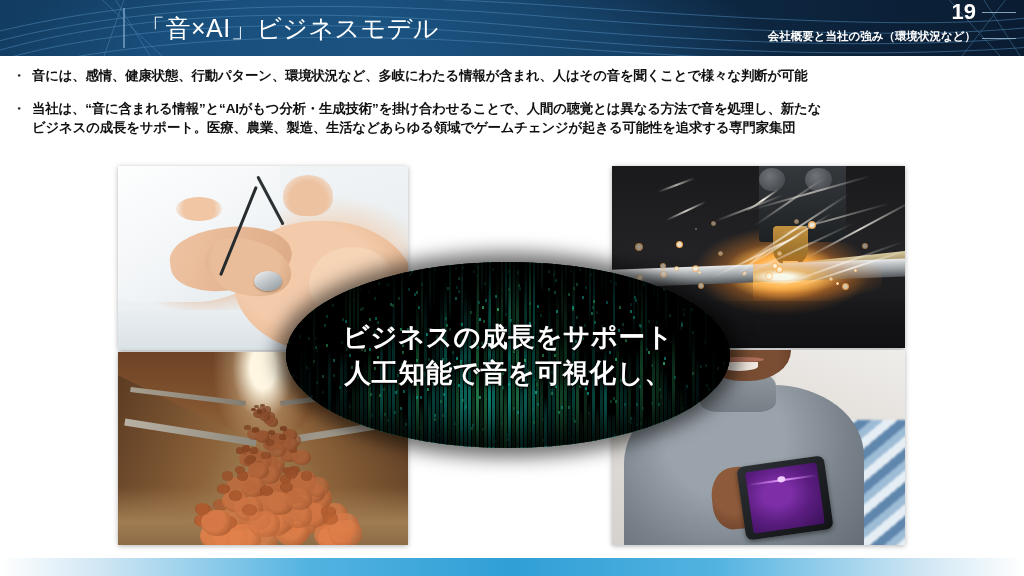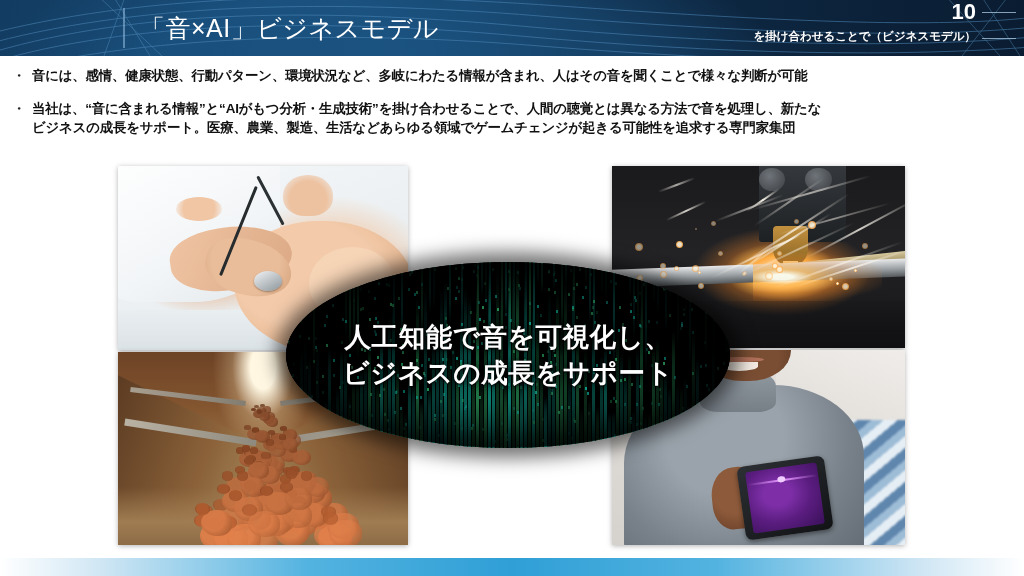--- a/index.html
+++ b/index.html
@@ -259,24 +259,24 @@
         <path d="M944,-6 L1000,56"></path>
         <path d="M1010,-6 L962,56"></path>
       </g>
     </svg>
 
 
     <div class="hdr-divider"></div>
 
     <div class="header-title">「音×AI」ビジネスモデル</div>
 
-    <div class="page-num">10</div>
+    <div class="page-num">19</div>
     <div class="page-rule-1"></div>
 
-    <div class="header-sub">を掛け合わせることで（ビジネスモデル）</div>
+    <div class="header-sub">会社概要と当社の強み（環境状況など）</div>
     <div class="page-rule-2"></div>
   </div>
 
   <div class="bullets">
     <div class="bullet" id="bullet-0">
       <span class="dot">・</span>
       <span class="btxt">
         <span class="l1">音には、感情、健康状態、行動パターン、環境状況など、多岐にわたる情報が含まれ、人はその音を聞くことで様々な判断が可能</span>
       </span>
     </div>
@@ -1066,20 +1066,20 @@
         <i style="position:absolute;left:99px;top:5px;width:2px;height:3px;background:#19e0c8;opacity:0.79"></i>
         <i style="position:absolute;left:160px;top:96px;width:2px;height:3px;background:#3ddc84;opacity:0.16"></i>
         <i style="position:absolute;left:44px;top:155px;width:2px;height:3px;background:#19e0c8;opacity:0.66"></i>
         <i style="position:absolute;left:400px;top:123px;width:2px;height:3px;background:#19e0c8;opacity:0.53"></i>
         <i style="position:absolute;left:20px;top:104px;width:2px;height:3px;background:#3ddc84;opacity:0.44"></i>
         <i style="position:absolute;left:349px;top:37px;width:2px;height:3px;background:#19e0c8;opacity:0.64"></i>
         <i style="position:absolute;left:167px;top:185px;width:2px;height:3px;background:#3ddc84;opacity:0.35"></i>
       </div>
     <div class="oval-vignette"></div>
     <div class="oval-text">
+      <div class="oval-line">ビジネスの成長をサポート</div>
       <div class="oval-line">人工知能で音を可視化し、</div>
-      <div class="oval-line">ビジネスの成長をサポート</div>
     </div>
   </div>
 
   <div class="footer-bar"></div>
 
 </div>
 
 </body></html>

